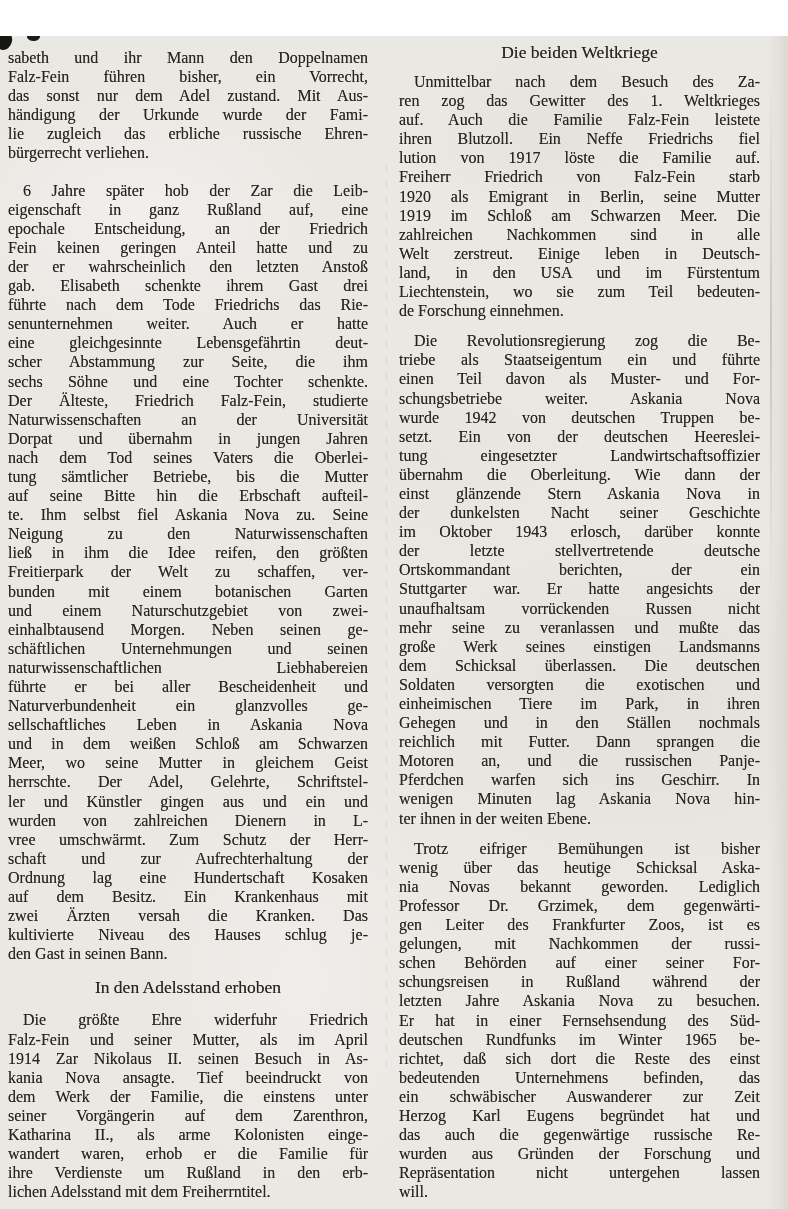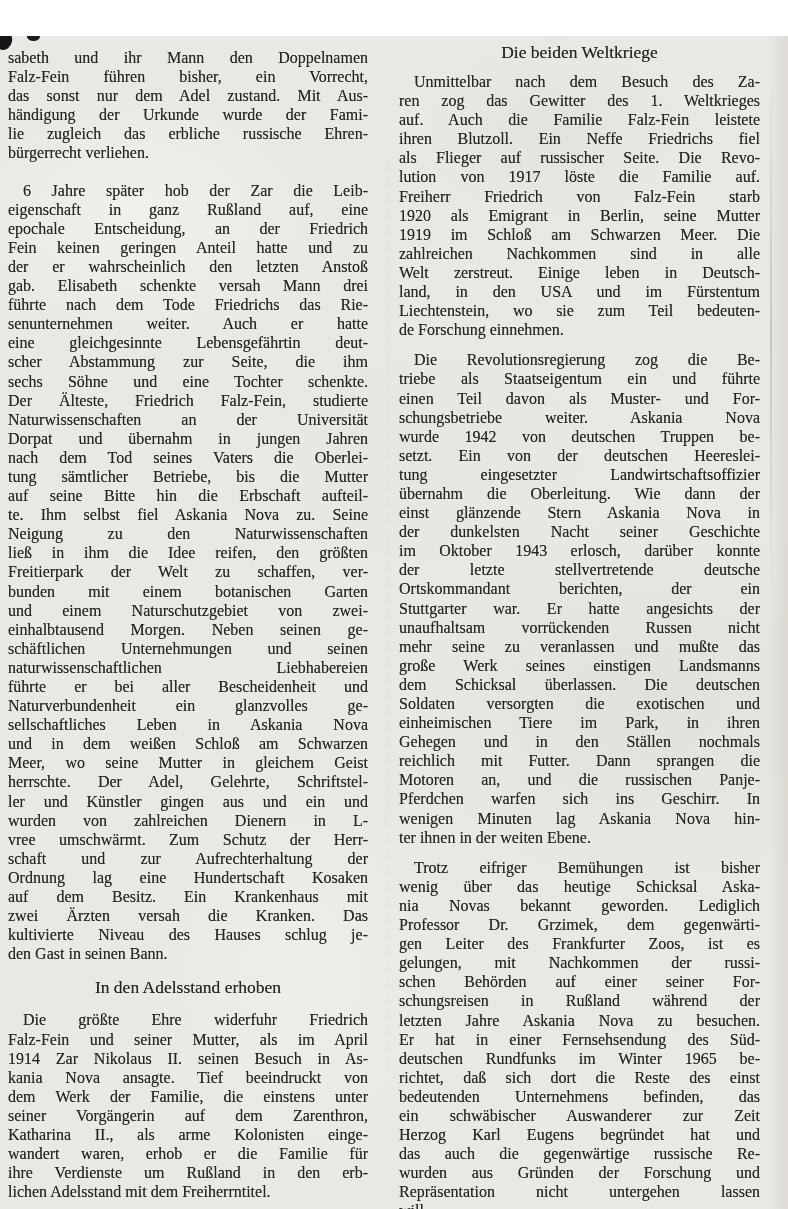--- a/index.html
+++ b/index.html
@@ -95,21 +95,21 @@
         <div class="line">händigung der Urkunde wurde der Fami-</div>
         <div class="line">lie zugleich das erbliche russische Ehren-</div>
         <div class="line last">bürgerrecht verliehen.</div>
       </div>
     <div class="para">
         <div class="line indent">6 Jahre später hob der Zar die Leib-</div>
         <div class="line">eigenschaft in ganz Rußland auf, eine</div>
         <div class="line">epochale Entscheidung, an der Friedrich</div>
         <div class="line">Fein keinen geringen Anteil hatte und zu</div>
         <div class="line">der er wahrscheinlich den letzten Anstoß</div>
-        <div class="line">gab. Elisabeth schenkte versah Mann drei</div>
+        <div class="line">gab. Elisabeth schenkte ihrem Gast drei</div>
         <div class="line">führte nach dem Tode Friedrichs das Rie-</div>
         <div class="line">senunternehmen weiter. Auch er hatte</div>
         <div class="line">eine gleichgesinnte Lebensgefährtin deut-</div>
         <div class="line">scher Abstammung zur Seite, die ihm</div>
         <div class="line">sechs Söhne und eine Tochter schenkte.</div>
         <div class="line">Der Älteste, Friedrich Falz-Fein, studierte</div>
         <div class="line">Naturwissenschaften an der Universität</div>
         <div class="line">Dorpat und übernahm in jungen Jahren</div>
         <div class="line">nach dem Tod seines Vaters die Oberlei-</div>
         <div class="line">tung sämtlicher Betriebe, bis die Mutter</div>
@@ -154,21 +154,20 @@
       </div>
   </div>
 
   <div class="col col-right">
     <h2 class="heading">Die beiden Weltkriege</h2>
     <div class="para">
         <div class="line indent">Unmittelbar nach dem Besuch des Za-</div>
         <div class="line">ren zog das Gewitter des 1. Weltkrieges</div>
         <div class="line">auf. Auch die Familie Falz-Fein leistete</div>
         <div class="line">ihren Blutzoll. Ein Neffe Friedrichs fiel</div>
-        <div class="line">als Flieger auf russischer Seite. Die Revo-</div>
         <div class="line">lution von 1917 löste die Familie auf.</div>
         <div class="line">Freiherr Friedrich von Falz-Fein starb</div>
         <div class="line">1920 als Emigrant in Berlin, seine Mutter</div>
         <div class="line">1919 im Schloß am Schwarzen Meer. Die</div>
         <div class="line">zahlreichen Nachkommen sind in alle</div>
         <div class="line">Welt zerstreut. Einige leben in Deutsch-</div>
         <div class="line">land, in den USA und im Fürstentum</div>
         <div class="line">Liechtenstein, wo sie zum Teil bedeuten-</div>
         <div class="line last">de Forschung einnehmen.</div>
       </div>

